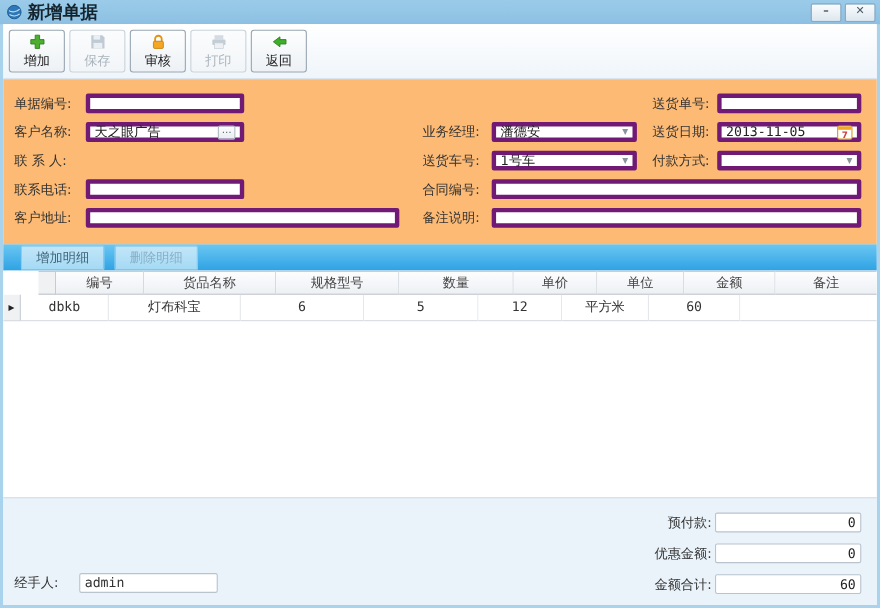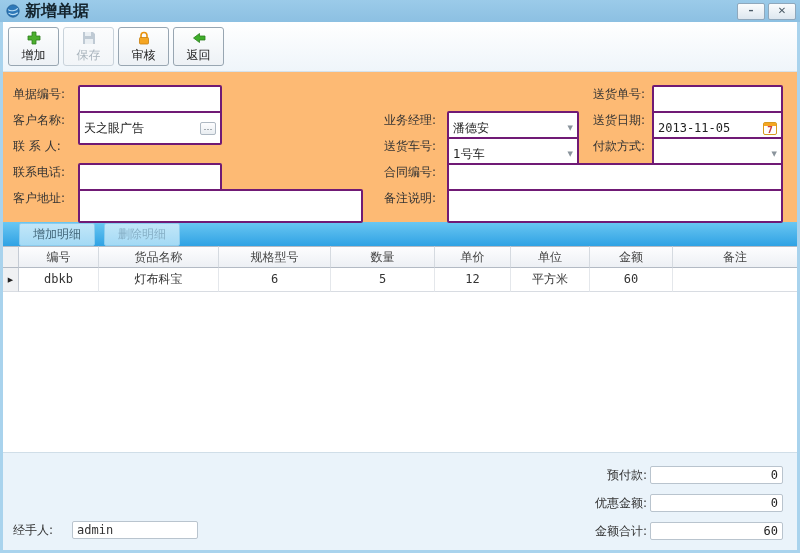--- a/index.html
+++ b/index.html
@@ -27,21 +27,21 @@
             background:linear-gradient(#FDFEFE,#EDF1F5); display:flex; flex-direction:column;
             align-items:center; justify-content:center; gap:1px; cursor:pointer; font-family:inherit; }
   .tb-btn .tb-label { font-size:12px; color:#222; }
   .tb-btn.disabled { border-color:#C9D3DB; background:linear-gradient(#FBFCFD,#F2F5F8); cursor:default; }
   .tb-btn.disabled .tb-label { color:#A9B4BD;text-align:center; }
   .tb-icon { width:16px; height:16px; display:inline-flex; }
 
   
   .form-area { height:150px; background:#fdba74; position:relative; }
   .flabel { position:absolute; height:18px; line-height:18px; font-size:12px; color:#333; white-space:nowrap; }
-  .finput { position:absolute; height:34px; background:#fff; border:2px solid #701a75; border-radius:2px;
+  .finput { position:absolute; height:18px; background:#fff; border:4px solid #701a75; border-radius:2px;
             font-size:12px; line-height:16px; padding:0 4px; color:#222; display:flex; align-items:center; }
   .finput .val { flex:1; overflow:hidden; white-space:nowrap; }
   .dd-arrow { font-size:7px; color:#8a949c; margin-left:auto; }
   .ellipsis-btn { width:16px; height:13px; border:1px solid #AEB8C2; border-radius:2px;
                   background:linear-gradient(#FDFDFE,#E9EDF1); font-size:9px; line-height:8px;
                   text-align:center; color:#55606a; margin-left:auto; cursor:pointer; }
   .cal-icon { width:14px; height:13px; margin-left:auto; position:relative; border:1px solid #D79A20;
               border-radius:2px; background:#fff; cursor:pointer; }
   .cal-top { position:absolute; top:0; left:0; right:0; height:3px; background:#F5A623; }
   .cal-num { position:absolute; top:3px; left:0; right:0; text-align:center; font-size:8px; line-height:9px; color:#C44; font-weight:bold; }
@@ -49,21 +49,21 @@
 
   
   .detail-bar { height:24px; background:linear-gradient(#6AC7F2,#2FA2E4); display:flex; align-items:center; padding-left:16px; }
   .detail-btn { margin-right:9px; padding:2px 13px; font-size:12px; border:1px solid #8CCDEF; border-radius:2px;
                 background:linear-gradient(#C2E6F8,#A4DAF5); color:#3F6377; cursor:pointer; font-family:inherit; }
   .detail-btn.disabled { color:#86AFC6; cursor:default; }
 
   
   .grid { flex:1; background:#fff; display:flex; flex-direction:column; overflow:hidden; }
   .g-row { display:flex; width:100%; }
-  .g-head { height:22px; }
+  .g-head { height:22px;padding-left:32px; }
   .g-head .cell { background:linear-gradient(#FDFDFE,#EDF0F4); border-top:1px solid #B3BAC4;
                   border-bottom:1px solid #B3BAC4; border-right:1px solid #D5DAE0;
                   line-height:20px; text-align:center; font-size:12px; color:#444; }
   .g-data { height:24px; }
   .g-data .cell { border-right:1px solid #E4E7EB; border-bottom:1px solid #D8DCE2; line-height:23px;
                   text-align:center; font-size:12px; color:#333; background:#fff; }
   .cell.sel { width:16px; flex:none; background:#F0F1F3; border-right:1px solid #C5CBD4; }
   .g-data .cell.sel { font-size:7px; color:#222; line-height:24px; text-align:center; }
   .c1 { width:80px; flex:none; } .c2 { width:120px; flex:none; } .c3 { width:112px; flex:none; }
   .c4 { width:104px; flex:none; } .c5 { width:76px; flex:none; } .c6 { width:79px; flex:none; }
@@ -120,20 +120,30 @@
       </button>
       <button class="tb-btn">
         <span class="tb-icon">
             <svg viewBox="0 0 16 16">
               <path d="M5 8V5.5a3 3 0 016 0V8" fill="none" stroke="#E8920C" stroke-width="1.6"></path>
               <rect x="3.5" y="7.5" width="9" height="6.5" rx="1" fill="#F5A623" stroke="#C77F0F" stroke-width="0.8"></rect>
             </svg>
           </span>
         <span class="tb-label">审核</span>
       </button>
+      <button class="tb-btn disabled">
+        <span class="tb-icon">
+            <svg viewBox="0 0 16 16">
+              <rect x="4" y="2" width="8" height="4" fill="#D4DBE2"></rect>
+              <rect x="2" y="6" width="12" height="5" rx="1" fill="#C3CDD6"></rect>
+              <rect x="4" y="9" width="8" height="5" fill="#EDF1F4" stroke="#C3CDD6" stroke-width="0.6"></rect>
+            </svg>
+          </span>
+        <span class="tb-label">打印</span>
+      </button>
       <button class="tb-btn">
         <span class="tb-icon">
             <svg viewBox="0 0 16 16">
               <path d="M8.5 3.5v2.5H14v4H8.5v2.5L2.5 8z" fill="#3FAE2A" stroke="#2B7F1C" stroke-width="0.8"></path>
             </svg>
           </span>
         <span class="tb-label">返回</span>
       </button>
     </div>
 

